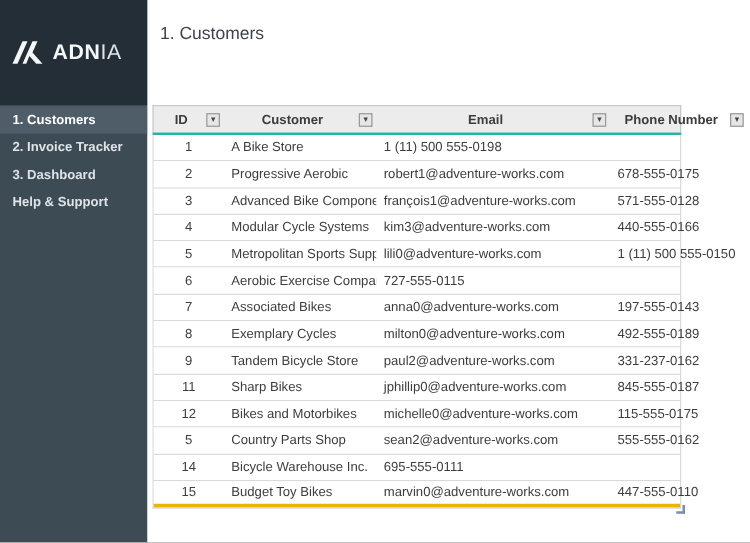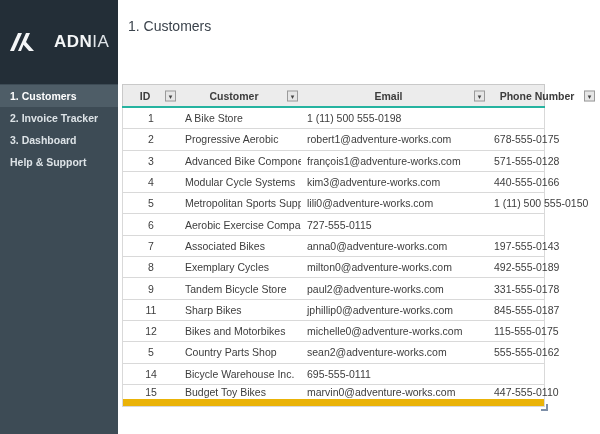--- a/index.html
+++ b/index.html
@@ -10,21 +10,21 @@
     --header-gray:#ececec;
   }
   *{box-sizing:border-box;margin:0;padding:0;}
   html,body{background:#888;}
   body{font-family:"Liberation Sans","DejaVu Sans",sans-serif;}
   .app{position:relative;width:600px;height:434px;background:#ffffff;overflow:hidden;}
 
   
   .sidebar{position:absolute;left:0;top:0;width:118px;height:434px;background:var(--sidebar);}
   .logo-block{height:84px;background:var(--brand-dark);display:flex;align-items:center;padding-left:9px;}
-  .logo{display:flex;align-items:center;gap:19px;}
+  .logo{display:flex;align-items:center;gap:7px;}
   .logo svg{display:block;}
   .logo-text{color:#f4f6f7;font-size:17px;letter-spacing:.5px;}
   .logo-text b{font-weight:700;}
   .logo-text span{font-weight:300;color:#dfe4e8;}
   .nav{margin-top:1px;}
   .nav-item{height:22px;line-height:22px;padding-left:10px;font-size:10.5px;font-weight:700;
     color:#dde3e7;cursor:pointer;}
   .nav-item.active{background:var(--sidebar-active);color:#ffffff;}
 
   
@@ -38,21 +38,21 @@
   .th{position:relative;display:flex;align-items:center;justify-content:center;
     font-size:10.5px;font-weight:700;color:#3c3c3c;cursor:pointer;}
   .th .lbl{padding-right:12px;}
   .filter-btn{position:absolute;right:3px;top:50%;transform:translateY(-50%);
     width:11px;height:11px;background:#e6e6e6;border:1px solid #9a9a9a;
     font-size:7px;line-height:9px;text-align:center;color:#444;cursor:pointer;}
   .accent-line{height:2px;background:var(--accent);}
   .tbody{border:1px solid #d9d9d9;border-top:none;}
   .tr{display:grid;grid-template-columns:56px 122px 187px 110px;height:21.3px;
     border-bottom:1px solid #d9d9d9;background:#fff;}
-  .tr:last-child{border-bottom:7px solid #eab308;}
+  .tr:last-child{border-bottom:3px solid #eab308;}
   .td{font-size:10.5px;color:#3d3d3d;display:flex;align-items:center;overflow:hidden;
     white-space:nowrap;cursor:cell;}
   .td.center{justify-content:center;}
   .td.pad{padding-left:6px;}
   .resize-handle{position:absolute;right:-3px;bottom:-4px;width:7px;height:7px;
     border-right:2px solid #7d8fa8;border-bottom:2px solid #7d8fa8;cursor:nwse-resize;}
 </style>
 </head>
 <body>
 
@@ -151,21 +151,21 @@
     <div class="td center">8</div>
     <div class="td pad">Exemplary Cycles</div>
     <div class="td pad">milton0@adventure-works.com</div>
     <div class="td pad">492-555-0189</div>
   </div>
 
   <div class="tr">
     <div class="td center">9</div>
     <div class="td pad">Tandem Bicycle Store</div>
     <div class="td pad">paul2@adventure-works.com</div>
-    <div class="td pad">331-555-0178</div>
+    <div class="td pad">331-237-0162</div>
   </div>
 
 
   <div class="tr">
     <div class="td center">11</div>
     <div class="td pad">Sharp Bikes</div>
     <div class="td pad">jphillip0@adventure-works.com</div>
     <div class="td pad">845-555-0187</div>
   </div>
 

